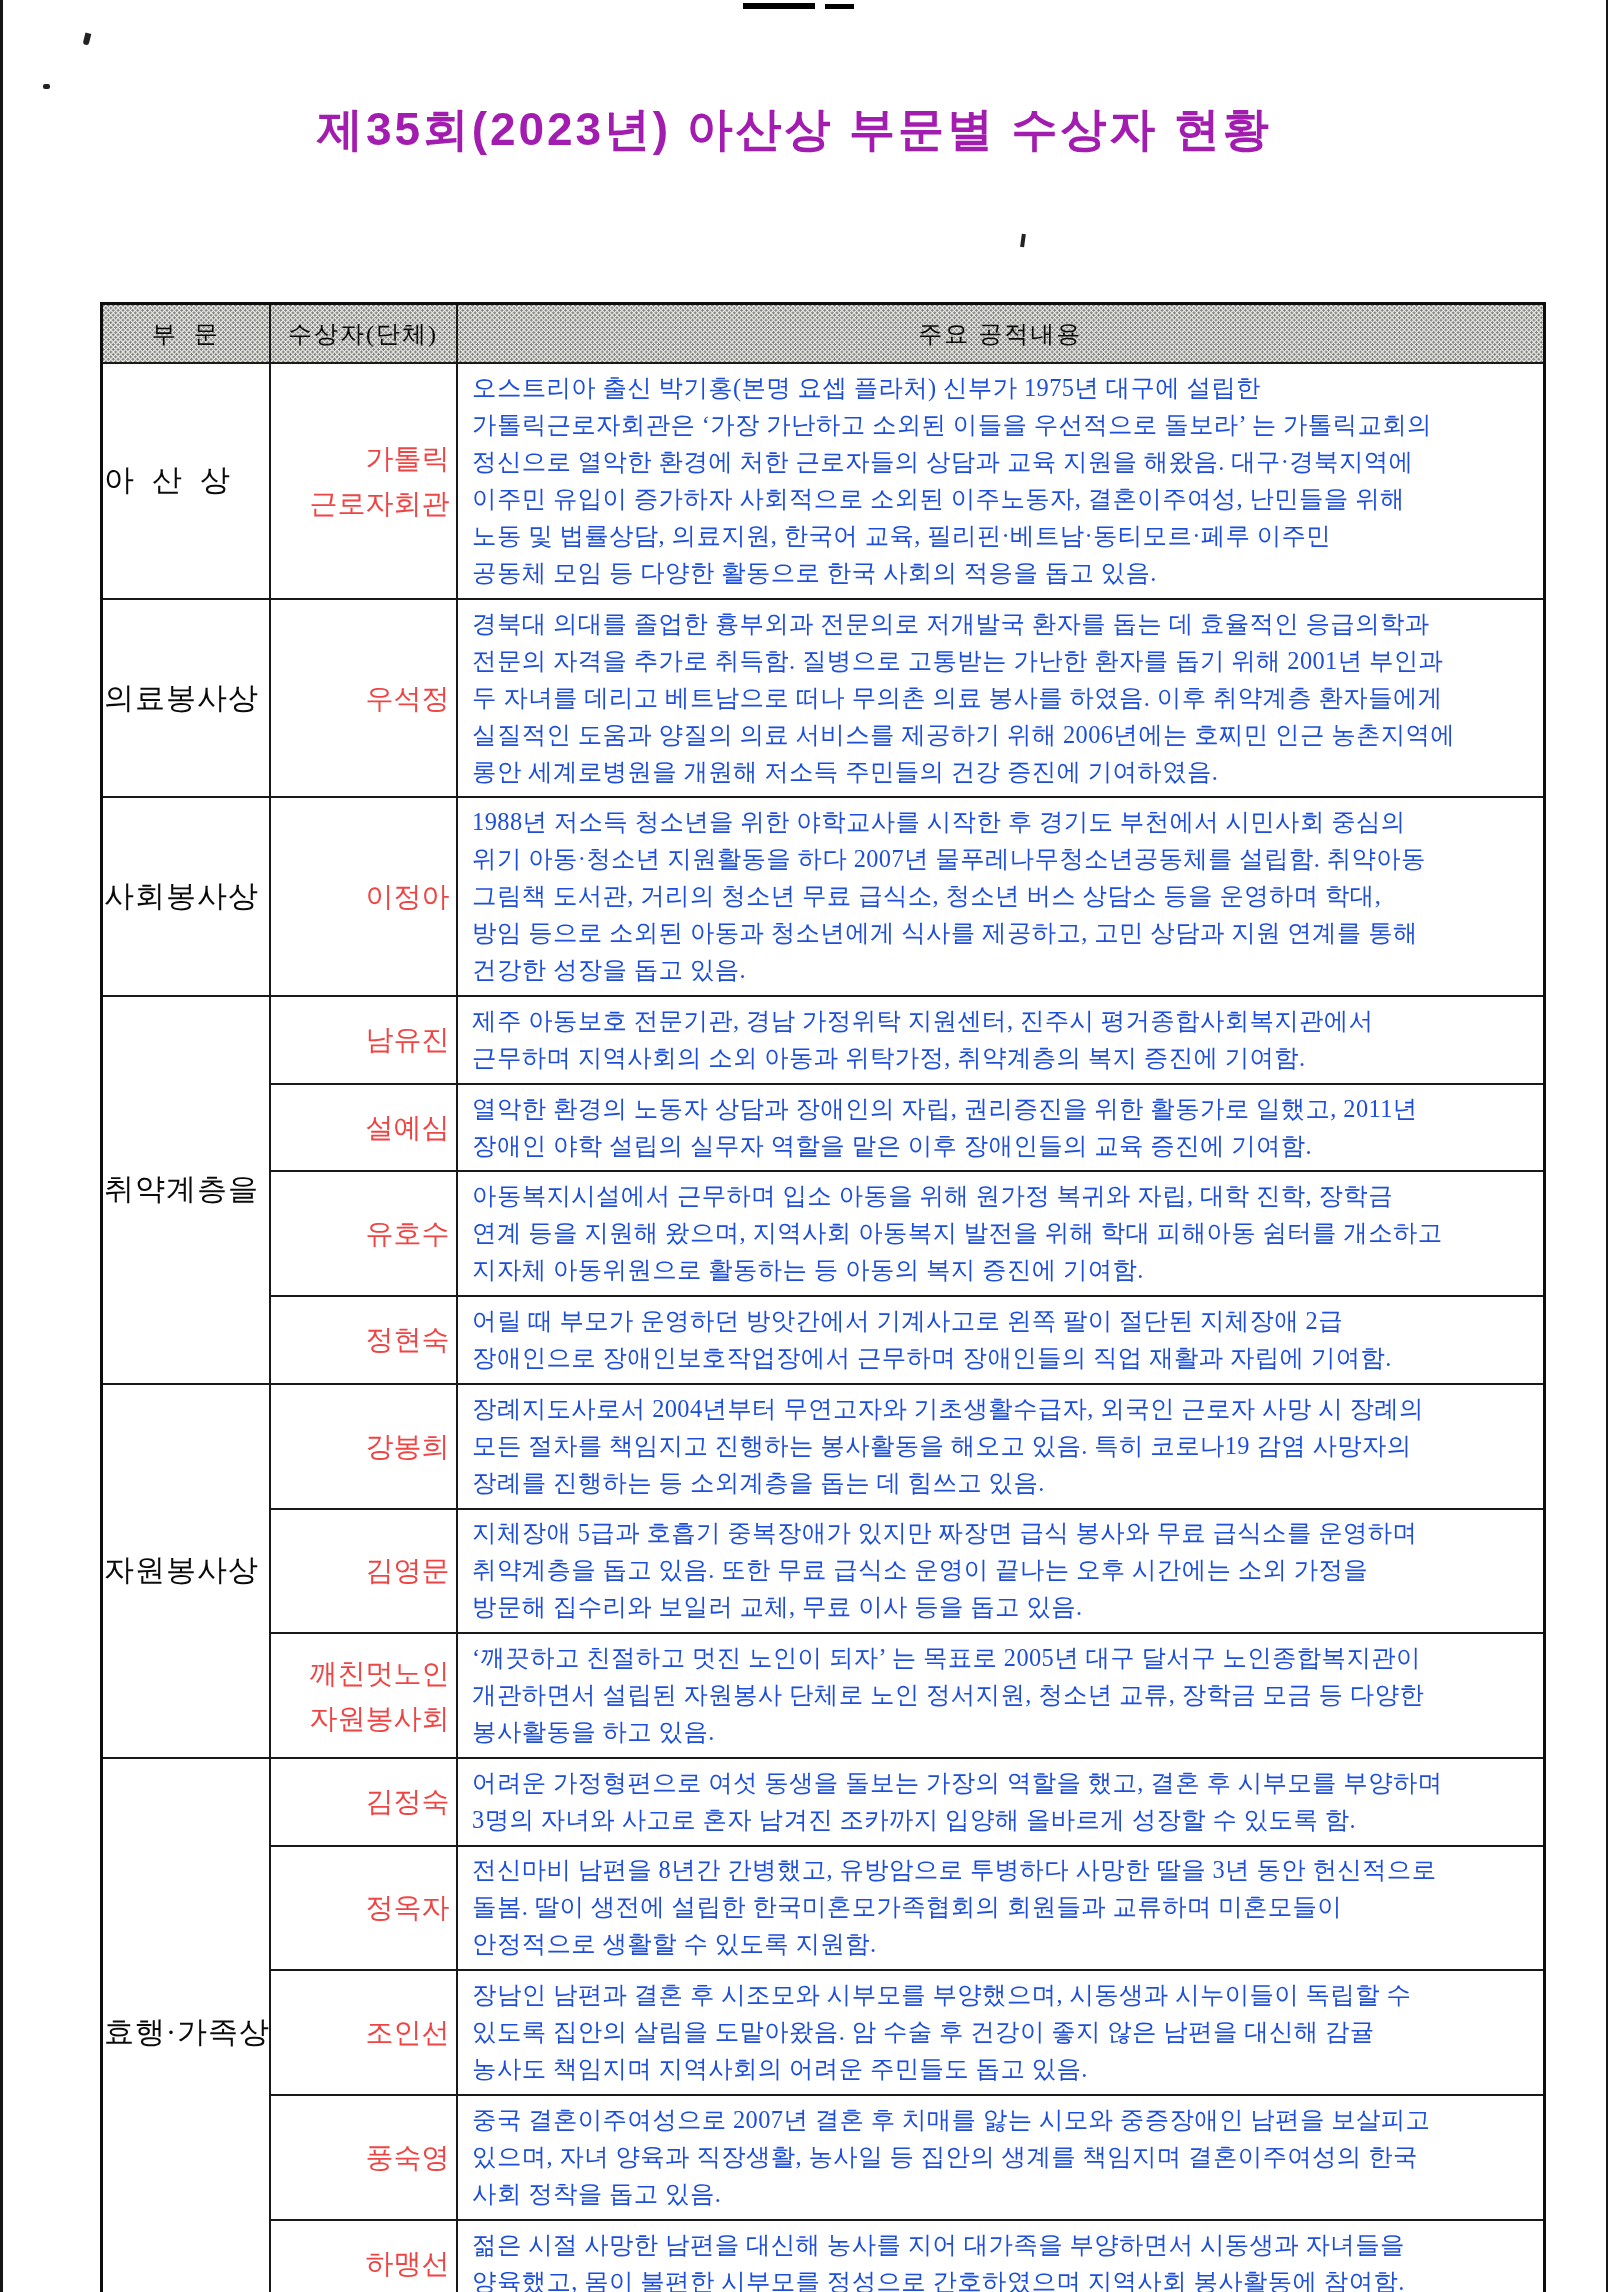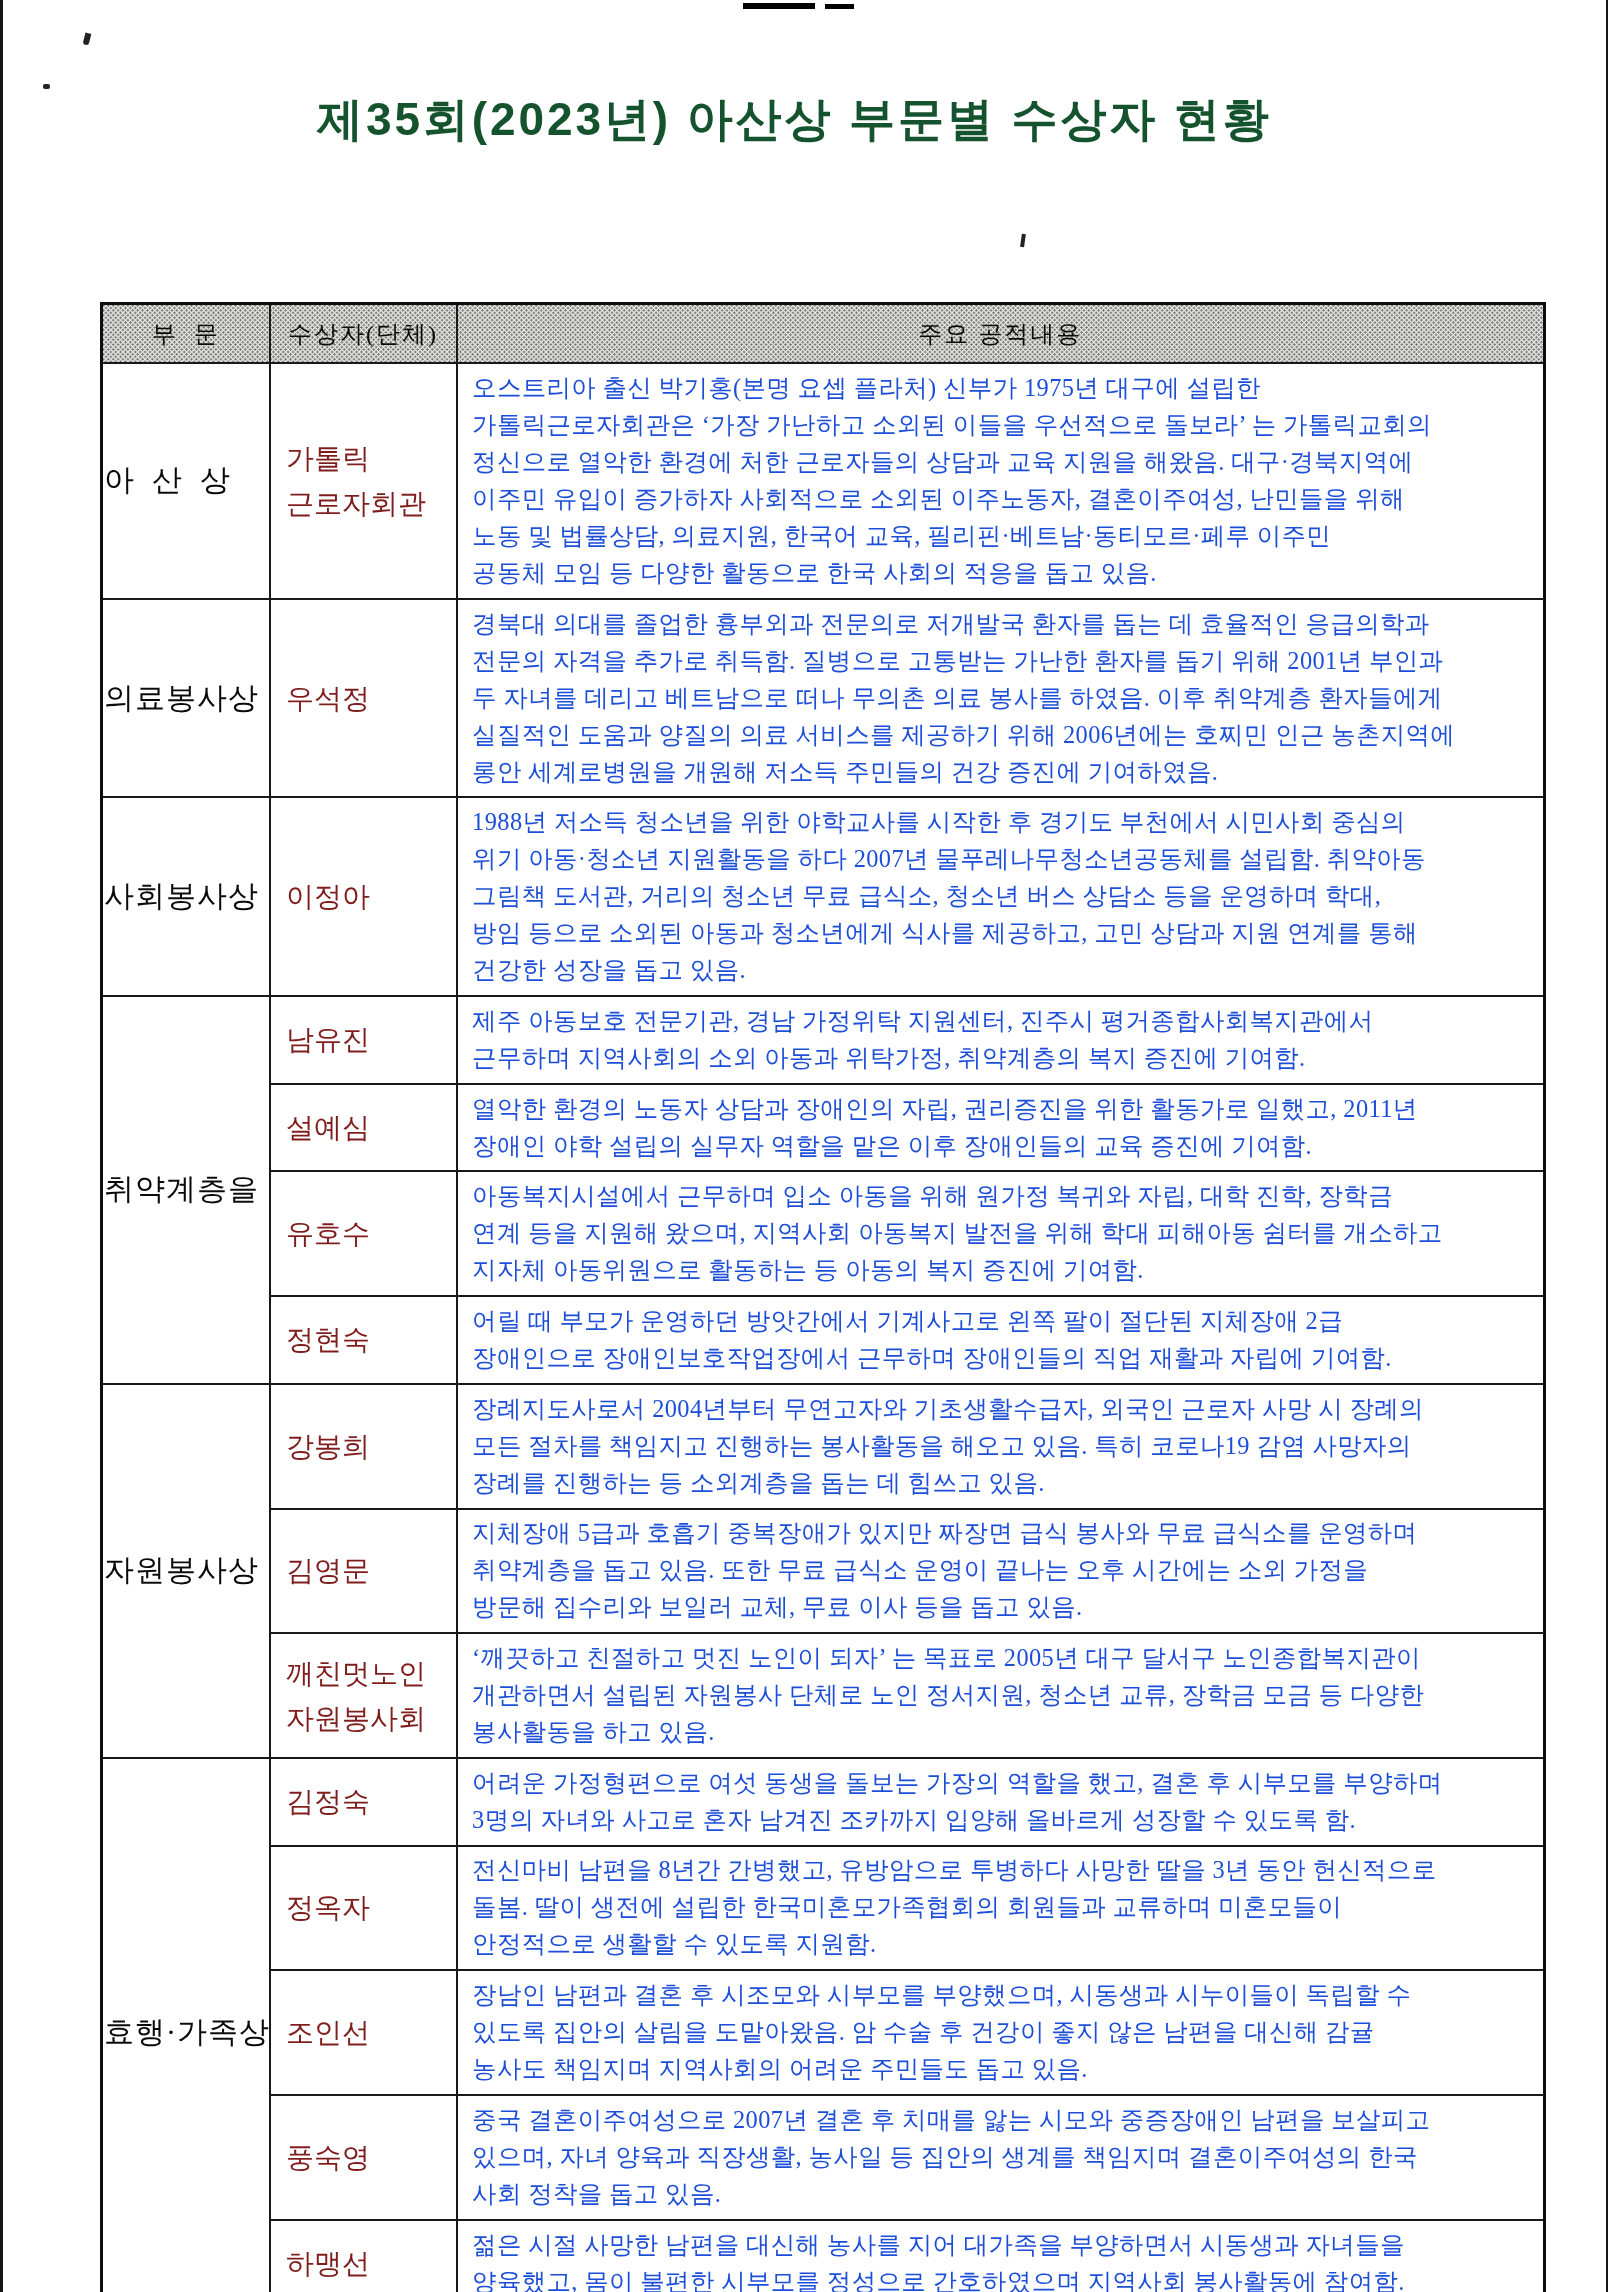--- a/index.html
+++ b/index.html
@@ -14,24 +14,24 @@
   
   .scan-left{position:absolute;left:0;top:0;width:2.9px;height:2293px;background:#161616;}
   .scan-right{position:absolute;left:1606px;top:0;width:2px;height:2293px;background:#161616;}
   .scan-dash-a{position:absolute;left:743px;top:2.9px;width:72px;height:5.9px;background:#000;}
   .scan-dash-b{position:absolute;left:825px;top:3.9px;width:29px;height:4.9px;background:#000;}
   .speck-comma{position:absolute;left:84px;top:33px;width:5.9px;height:11.7px;background:#222;border-radius:0 0 3.9px 3.9px;transform:rotate(14deg);}
   .speck-dot{position:absolute;left:43px;top:84px;width:6.8px;height:4.9px;background:#222;border-radius:2px;}
   .speck-tick{position:absolute;left:1021px;top:234px;width:3.9px;height:12.7px;background:#222;transform:rotate(8deg);}
 
   .page-title{
-    position:absolute;left:317px;top:89px;
+    position:absolute;left:317px;top:99px;
     font-family:"Liberation Sans","DejaVu Sans",sans-serif;
     font-weight:bold;font-size:46px;letter-spacing:2.9px;
-    white-space:pre;color:#14532d;
+    white-space:pre;color:#a21caf;
   }
 
   table.awards{
     position:absolute;left:100px;top:302px;
     width:1443px;border-collapse:collapse;table-layout:fixed;
     border:3.9px solid #0d0d0d;border-bottom-width:6.8px;
   }
   table.awards td, table.awards th{border:2px solid #191919;vertical-align:middle;}
   th.hdr{
     height:55px;font-weight:normal;font-size:24px;letter-spacing:2px;white-space:pre;
@@ -39,21 +39,21 @@
     background-color:#e7e7e4;
     background-image:radial-gradient(#7a7a78 1px, transparent 1.3px),radial-gradient(#7a7a78 1px, transparent 1.3px);
     background-size:4.9px 4.9px;background-position:0 0,2.4px 2.4px;
     border-bottom-width:2.9px;
   }
   td.cat{
     font-size:30px;letter-spacing:1px;white-space:pre;color:#0a0a0a;
   }
   td.winner{
     font-size:28px;line-height:45px;padding:3.9px 5.9px 3.9px 15.6px;
-    white-space:pre-line;color:#7f1d1d;
+    white-space:pre-line;color:#ef4444;text-align:right;
   }
   td.ach{
     font-size:24.4px;line-height:37px;letter-spacing:0.4px;
     padding:4.9px 7.8px 6.8px 14.6px;white-space:pre-line;color:#1d4ed8;
     vertical-align:top;
   }
 </style>
 </head>
 <body>
 

